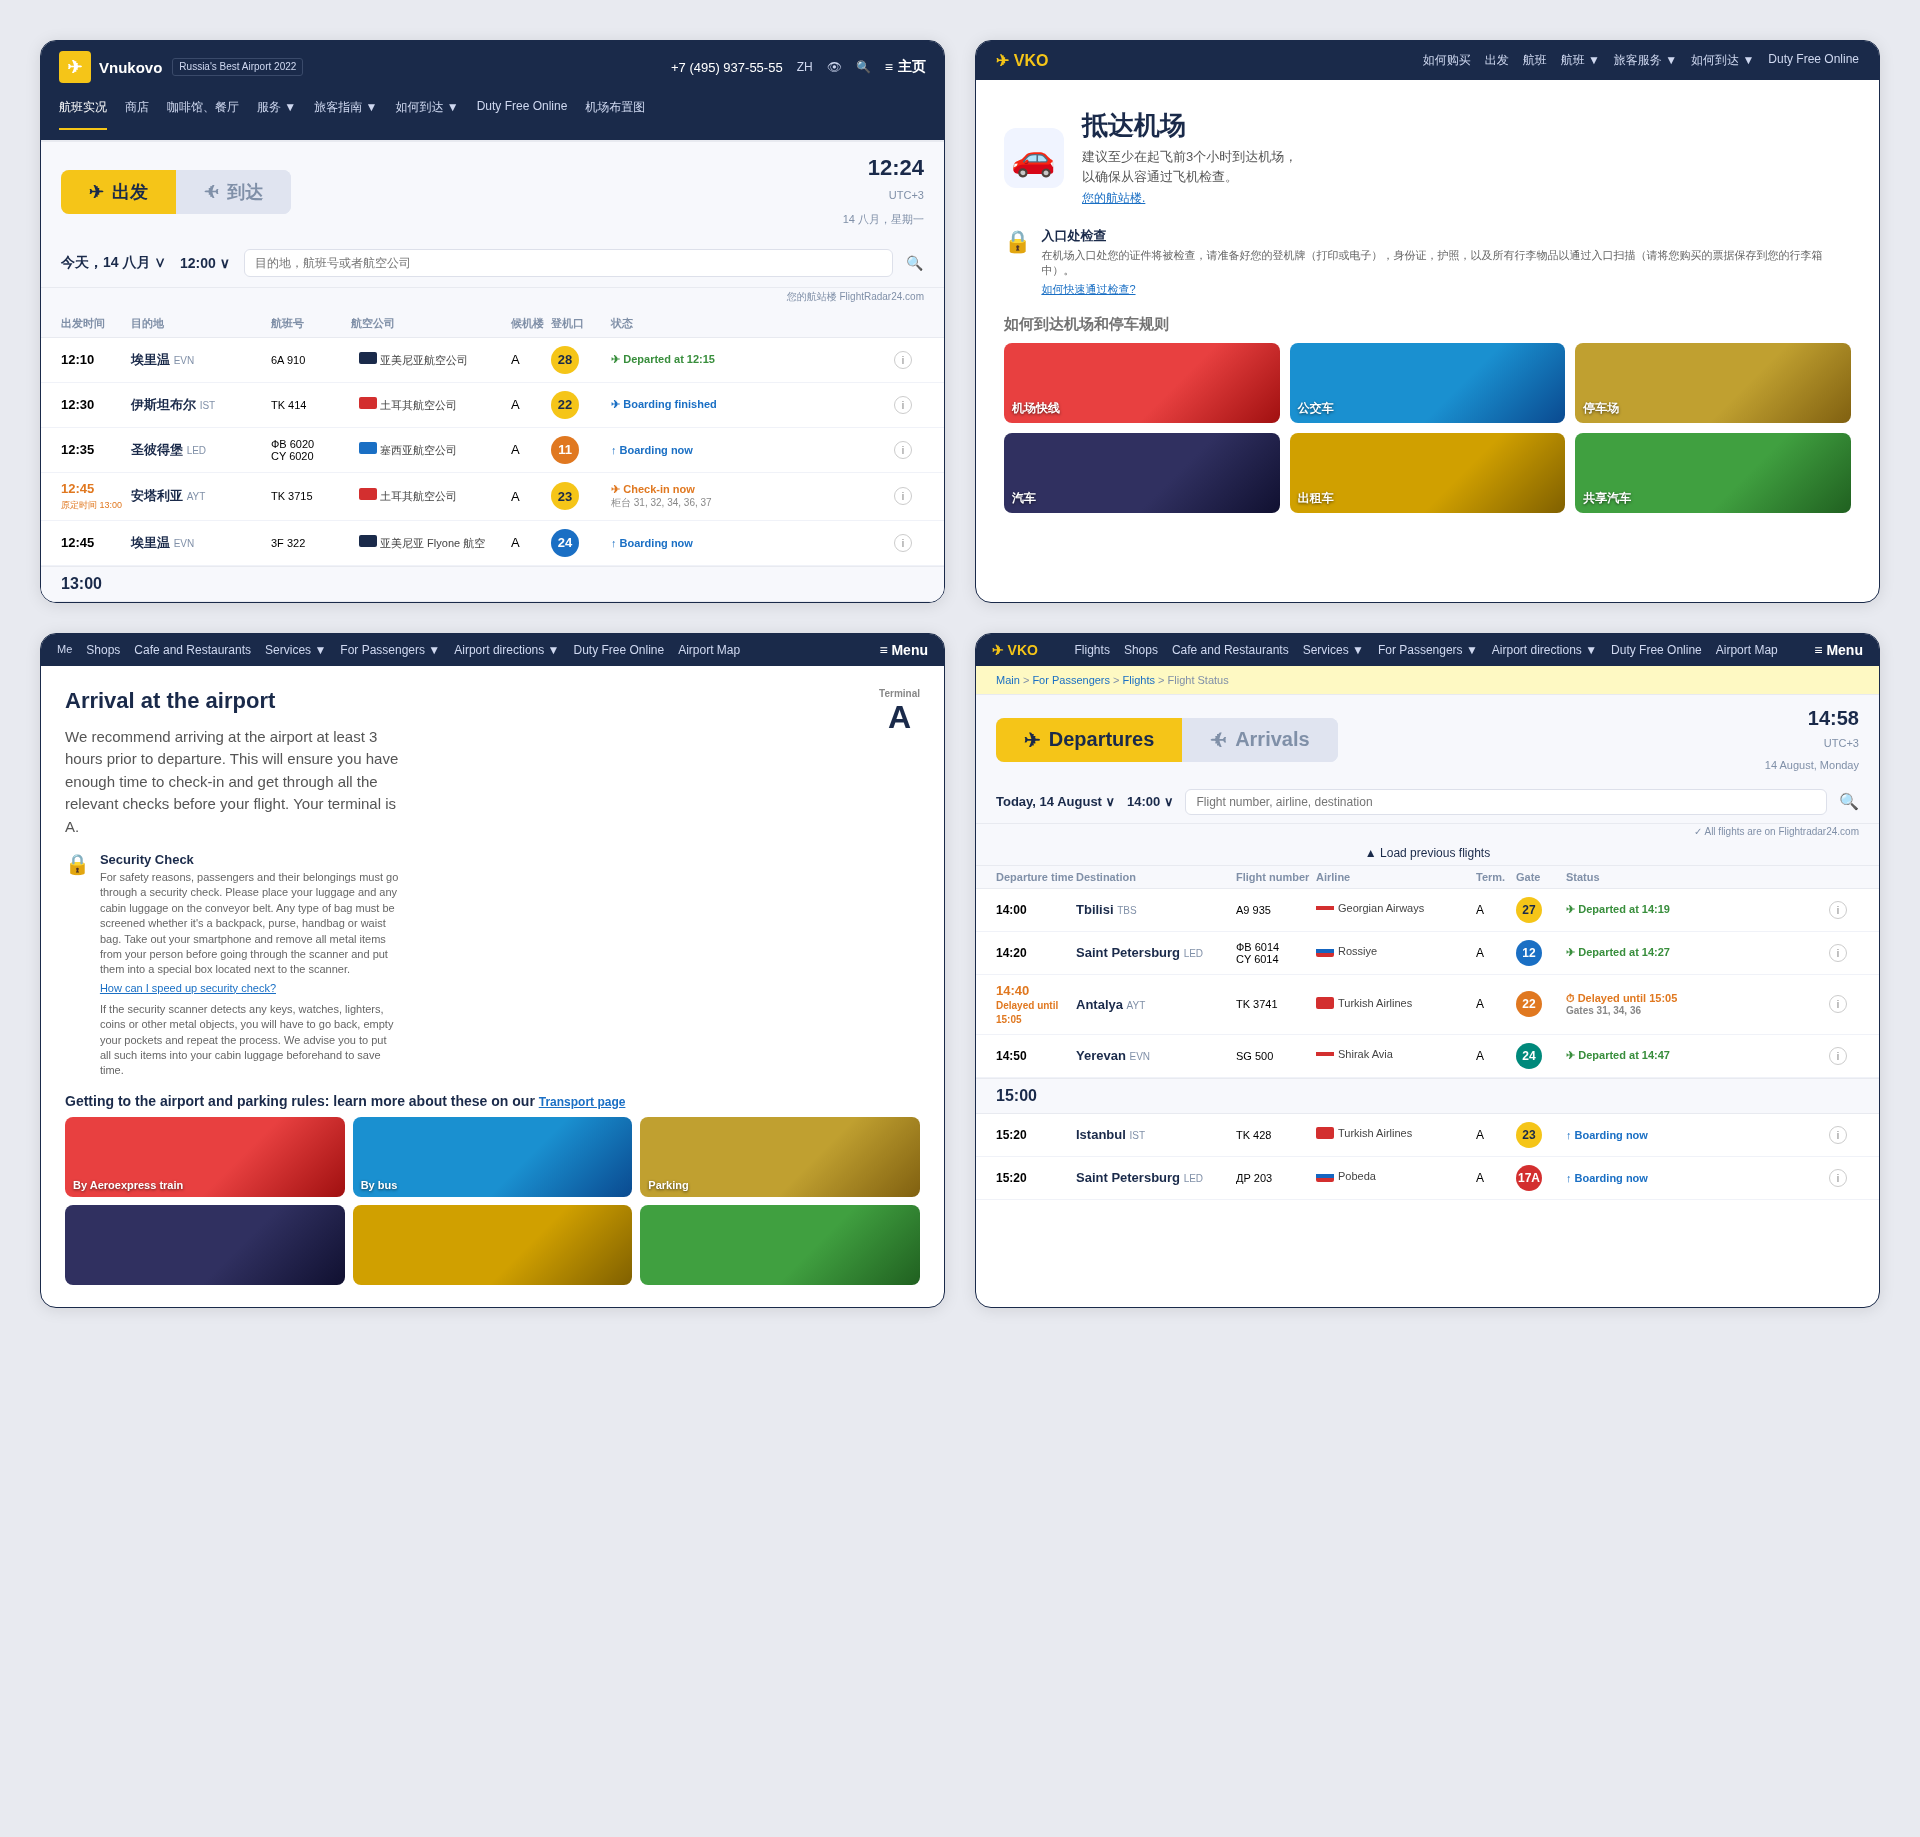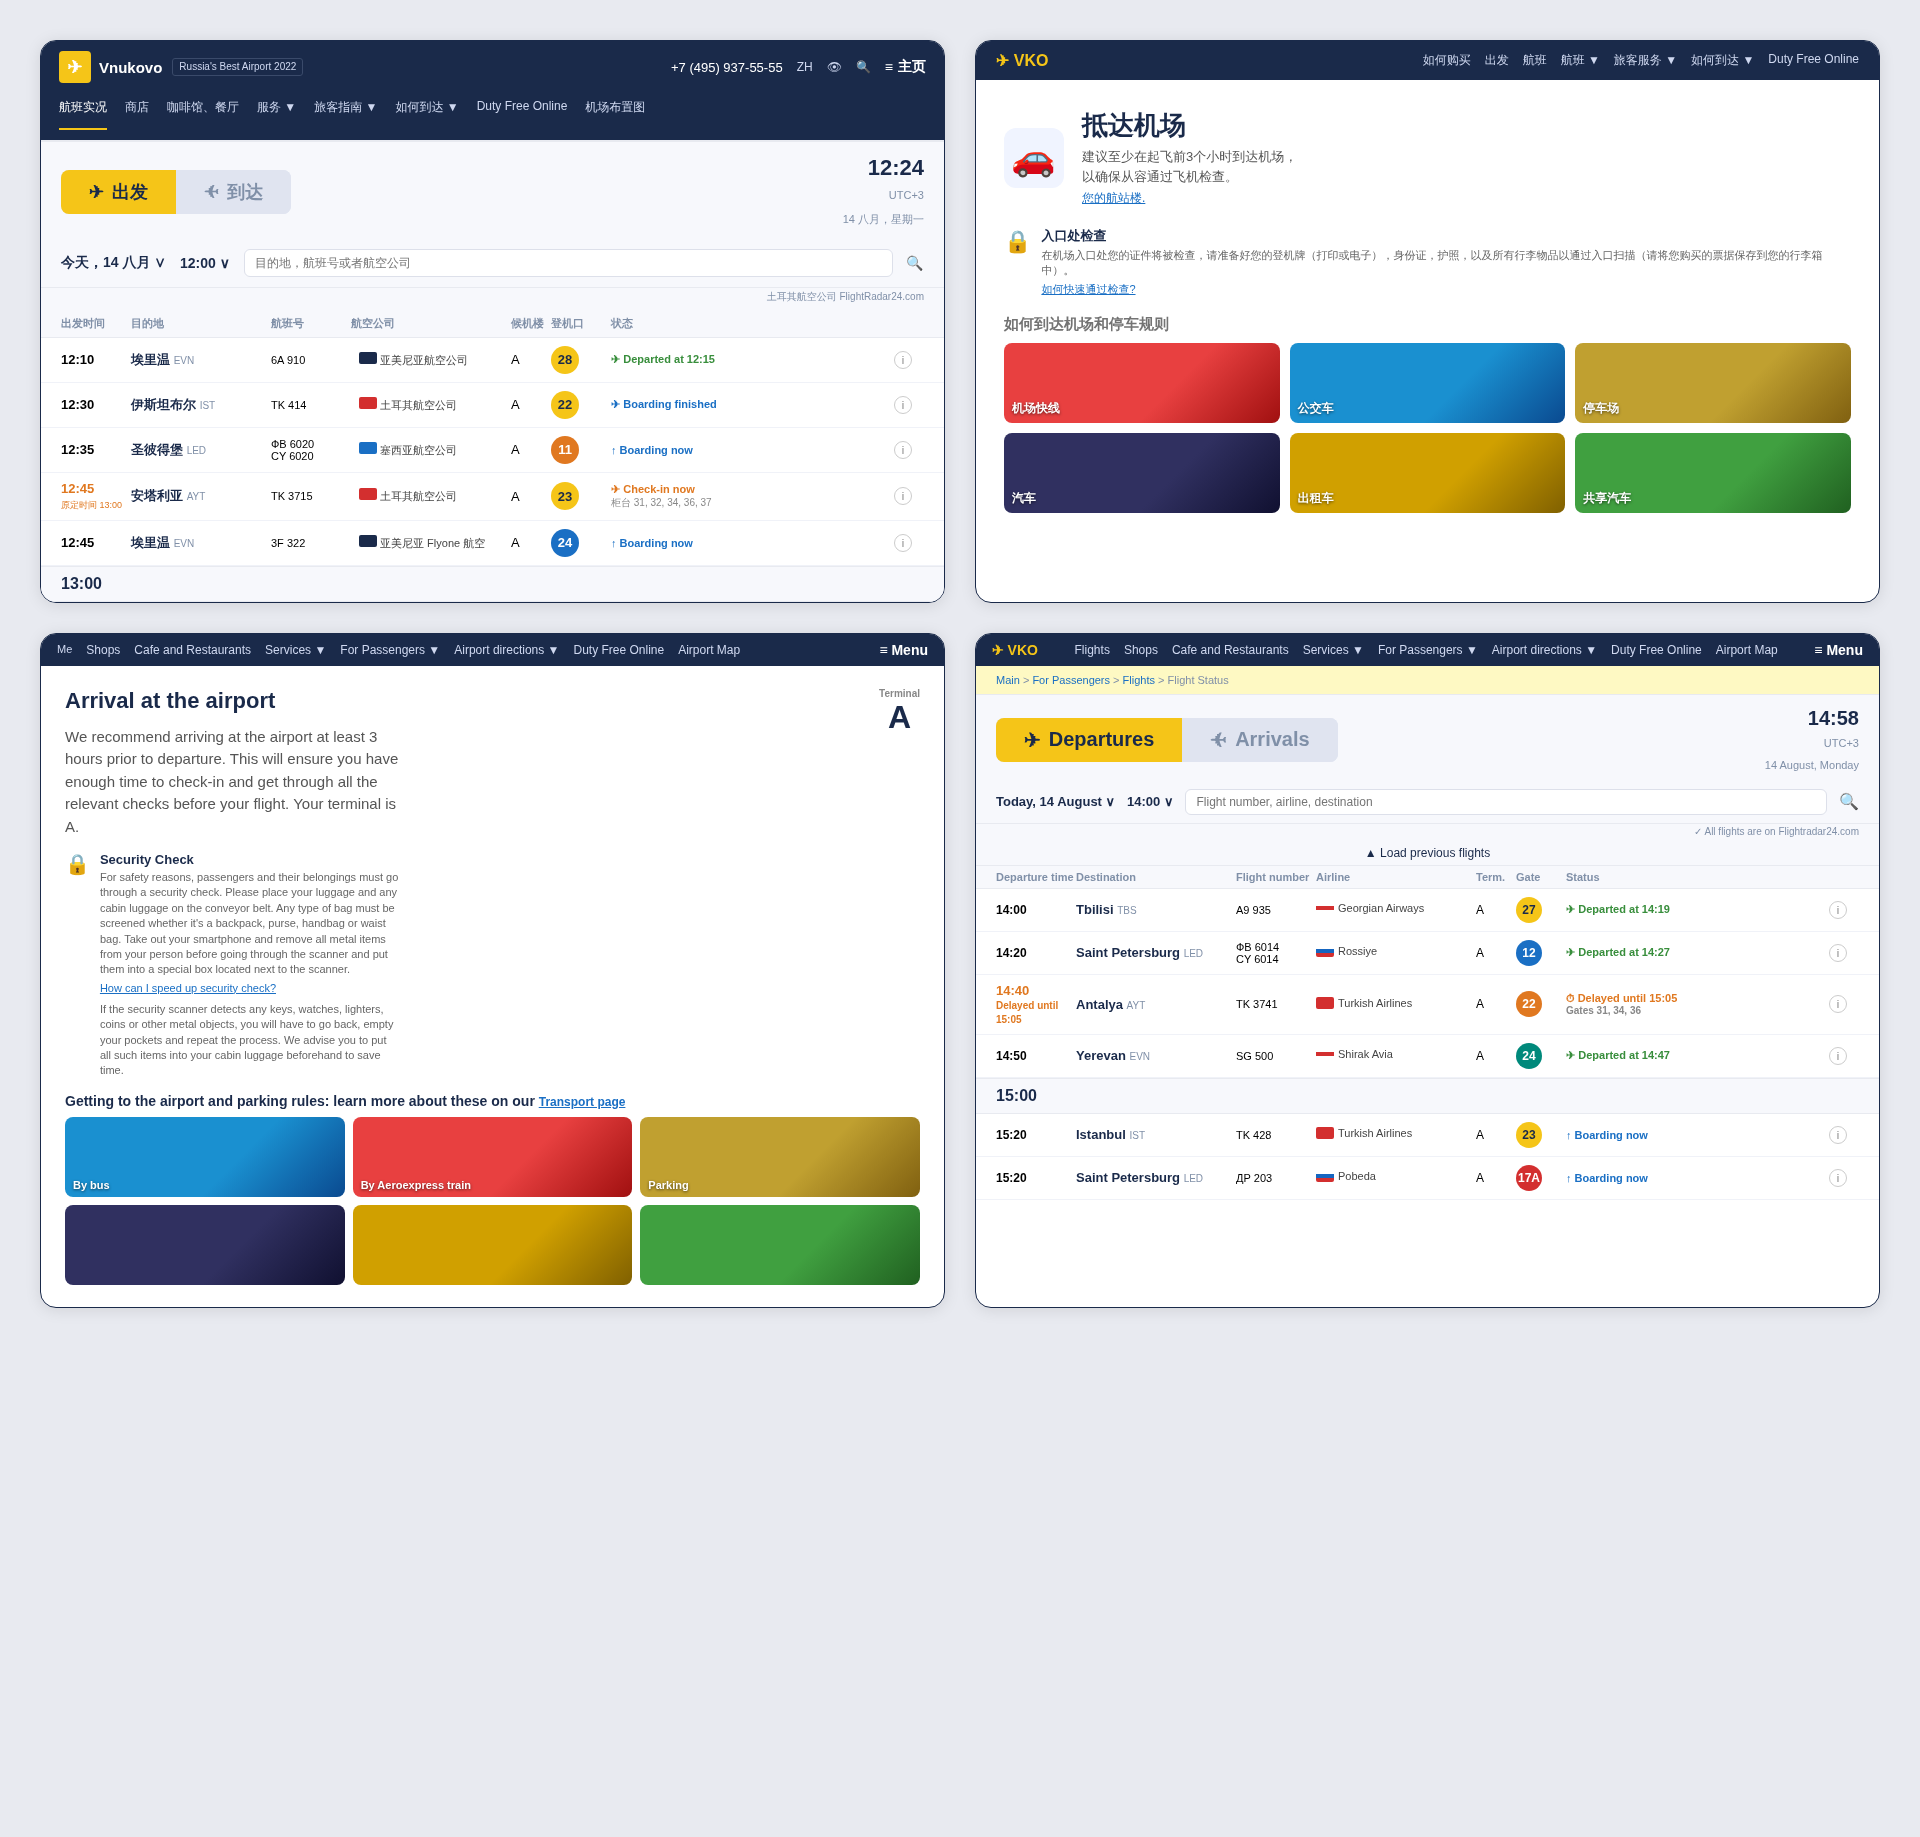--- a/index.html
+++ b/index.html
@@ -600,21 +600,21 @@
         <small>14 八月，星期一</small>
       </div>
     </div>
 
     <div class="flight-controls">
       <span class="date-select">今天，14 八月 ∨</span>
       <span class="date-select">12:00 ∨</span>
       <input class="search-box" placeholder="目的地，航班号或者航空公司" style="">
       <span class="search-icon-btn">🔍</span>
     </div>
-    <div class="flightradar-note">土耳其航空公司 FlightRadar24.com</div>
+    <div class="flightradar-note">您的航站楼 FlightRadar24.com</div>
 
 
     <div class="flights-table-header">
       <span>出发时间</span>
       <span>目的地</span>
       <span>航班号</span>
       <span>航空公司</span>
       <span>候机楼</span>
       <span>登机口</span>
       <span>状态</span>
@@ -799,22 +799,22 @@
         </div>
 
         <div style="margin-top:14px;">
           <p class="bl-transport-title">
             Getting to the airport and parking rules: learn more about these on our
             <a>Transport page</a>
           </p>
         </div>
 
         <div class="bl-img-grid">
+          <div class="bl-img-card blc1">By Aeroexpress train</div>
           <div class="bl-img-card blc2">By bus</div>
-          <div class="bl-img-card blc1">By Aeroexpress train</div>
           <div class="bl-img-card blc3">Parking</div>
           <div class="bl-img-card blc4"></div>
           <div class="bl-img-card blc5"></div>
           <div class="bl-img-card blc6"></div>
         </div>
       </div>
     </div>
   </div>
 
   <div class="panel panel-br">

